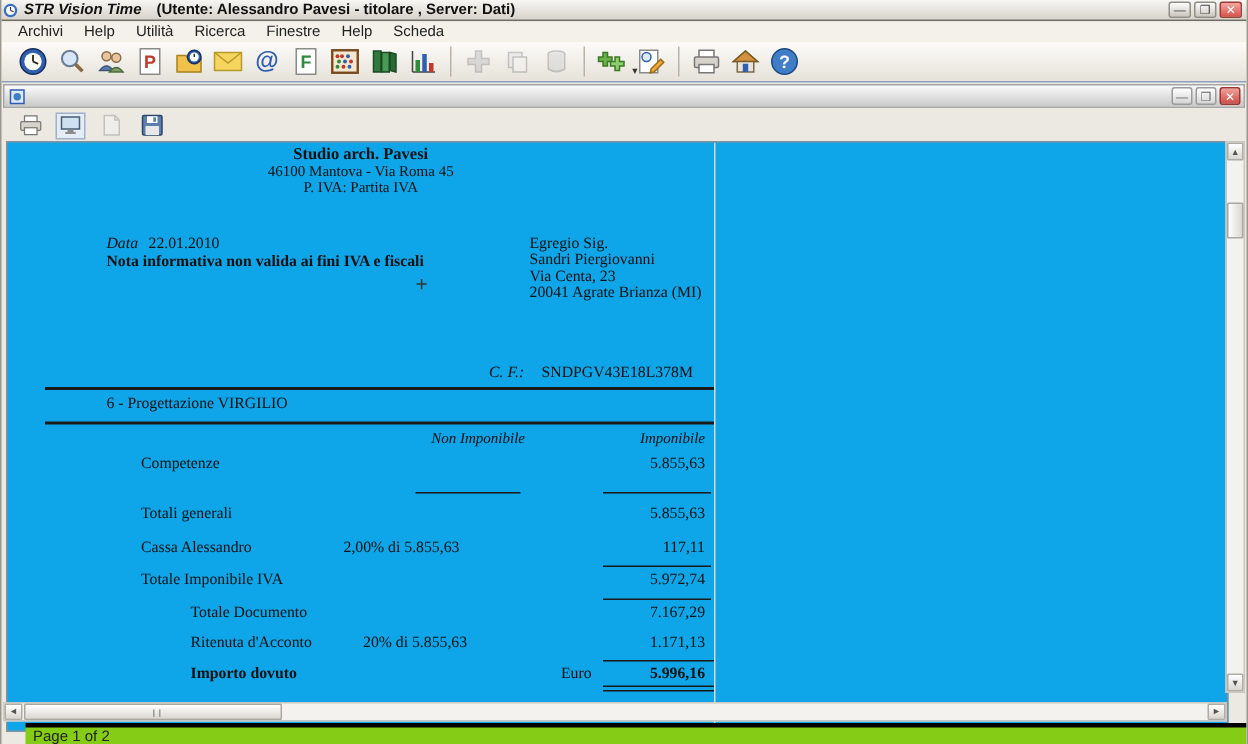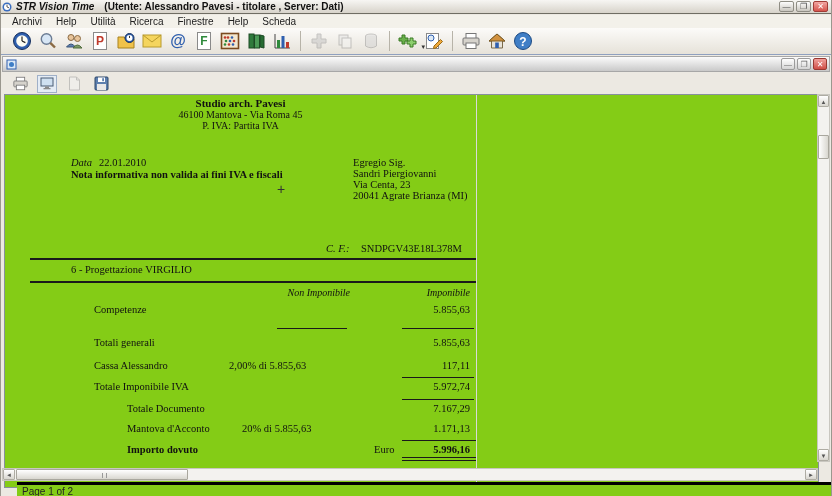--- a/index.html
+++ b/index.html
@@ -71,21 +71,21 @@
     position:absolute; top:73px; left:1px; right:1px; height:21px;
     background:#ece9e2; display:flex; align-items:center; gap:7px; padding-left:8px;
   }
   .pvicon { width:20px; height:18px; display:flex; align-items:center; justify-content:center; }
   .pvicon.framed { border:1px solid #9fb0c8; background:#e4ecf5; }
   .pvicon.disabled { opacity:.5; filter:grayscale(1); }
 
   
   .docarea {
     position:absolute; top:94px; left:3px; width:815px; height:394px;
-    background:#84cc16; border:1px solid #87909c; overflow:hidden;
+    background:#0ea5e9; border:1px solid #87909c; overflow:hidden;
   }
   .page-edge { position:absolute; left:471px; top:0; bottom:0; width:1px; background:#d9d9d9; }
   .doc { position:absolute; top:0; left:0; width:471px; height:100%;
          font-family:"Liberation Serif", serif; color:#111; }
   .hdrline { position:absolute; left:0; width:471px; text-align:center; font-size:10px; }
   .hdrline.b1 { font-weight:bold; font-size:11px; }
   .abs { position:absolute; font-size:10.5px;margin-left:41px; }
   .it { font-style:italic; }
   .bold { font-weight:bold; }
   .rule { position:absolute; background:#1a1a1a; }
@@ -392,21 +392,21 @@
       <span class="val">5.972,74</span>
     </div>
 
     <div class="rule" style="left:397px; top:304px; width:72px; height:1px"></div>
     <div class="drow" style="top:308px">
       <span class="lbl ind">Totale Documento</span>
       <span class="val">7.167,29</span>
     </div>
 
     <div class="drow" style="top:328px">
-      <span class="lbl ind">Mantova d'Acconto</span>
+      <span class="lbl ind">Ritenuta d'Acconto</span>
       <span class="detail d2">20% di 5.855,63</span>
       <span class="val">1.171,13</span>
     </div>
 
     <div class="rule" style="left:397px; top:345px; width:74px; height:1px"></div>
     <div class="drow" style="top:349px">
       <span class="lbl ind bold">Importo dovuto</span>
       <span class="euro">Euro</span>
       <span class="val bold">5.996,16</span>
     </div>

